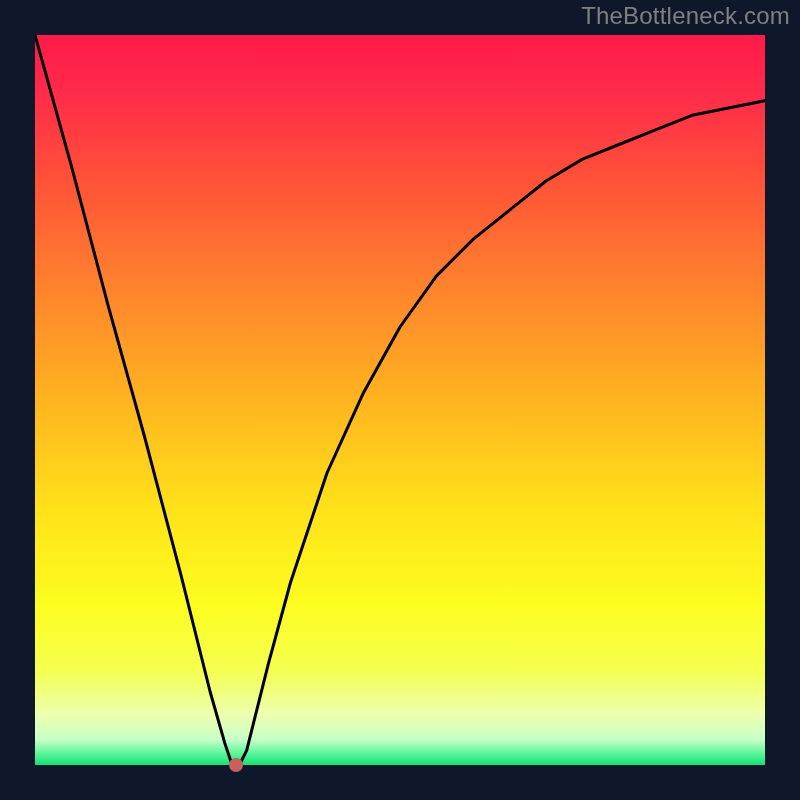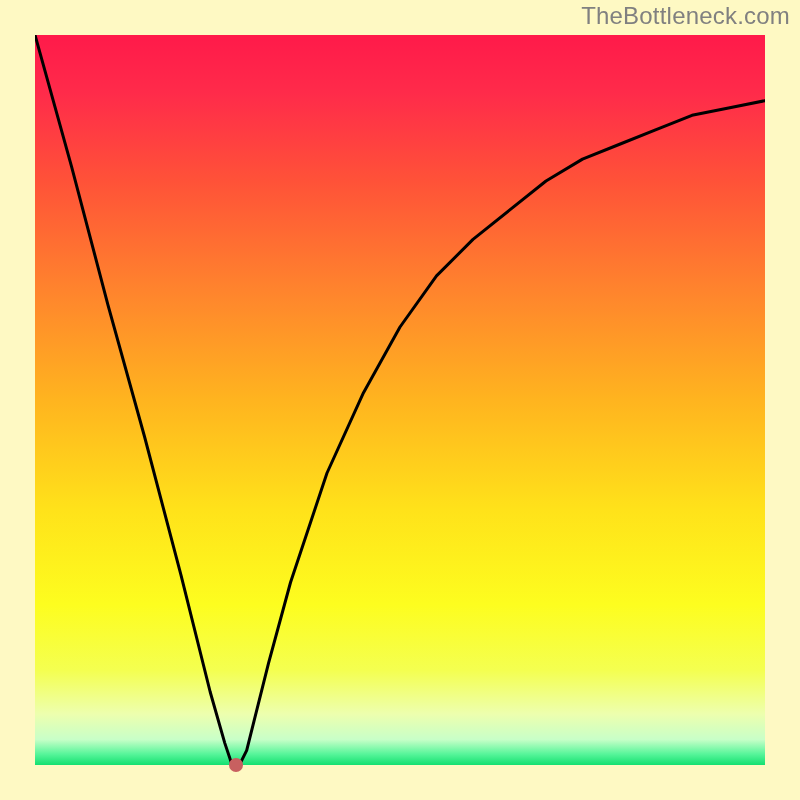--- a/index.html
+++ b/index.html
@@ -8,21 +8,21 @@
     width: 800px;
     height: 800px;
     background: #000;
     overflow: hidden;
     font-family: Arial, Helvetica, sans-serif;
   }
   .frame {
     position: relative;
     width: 800px;
     height: 800px;
-    background: #fef9c3;
+    background: #0f172a;
     text-align: center;
   }
   .watermark {
     position: absolute;
     top: 2px;
     right: 10px;
     color: #808080;
     font-size: 24px;
     font-weight: 400;
     letter-spacing: 0.2px;

